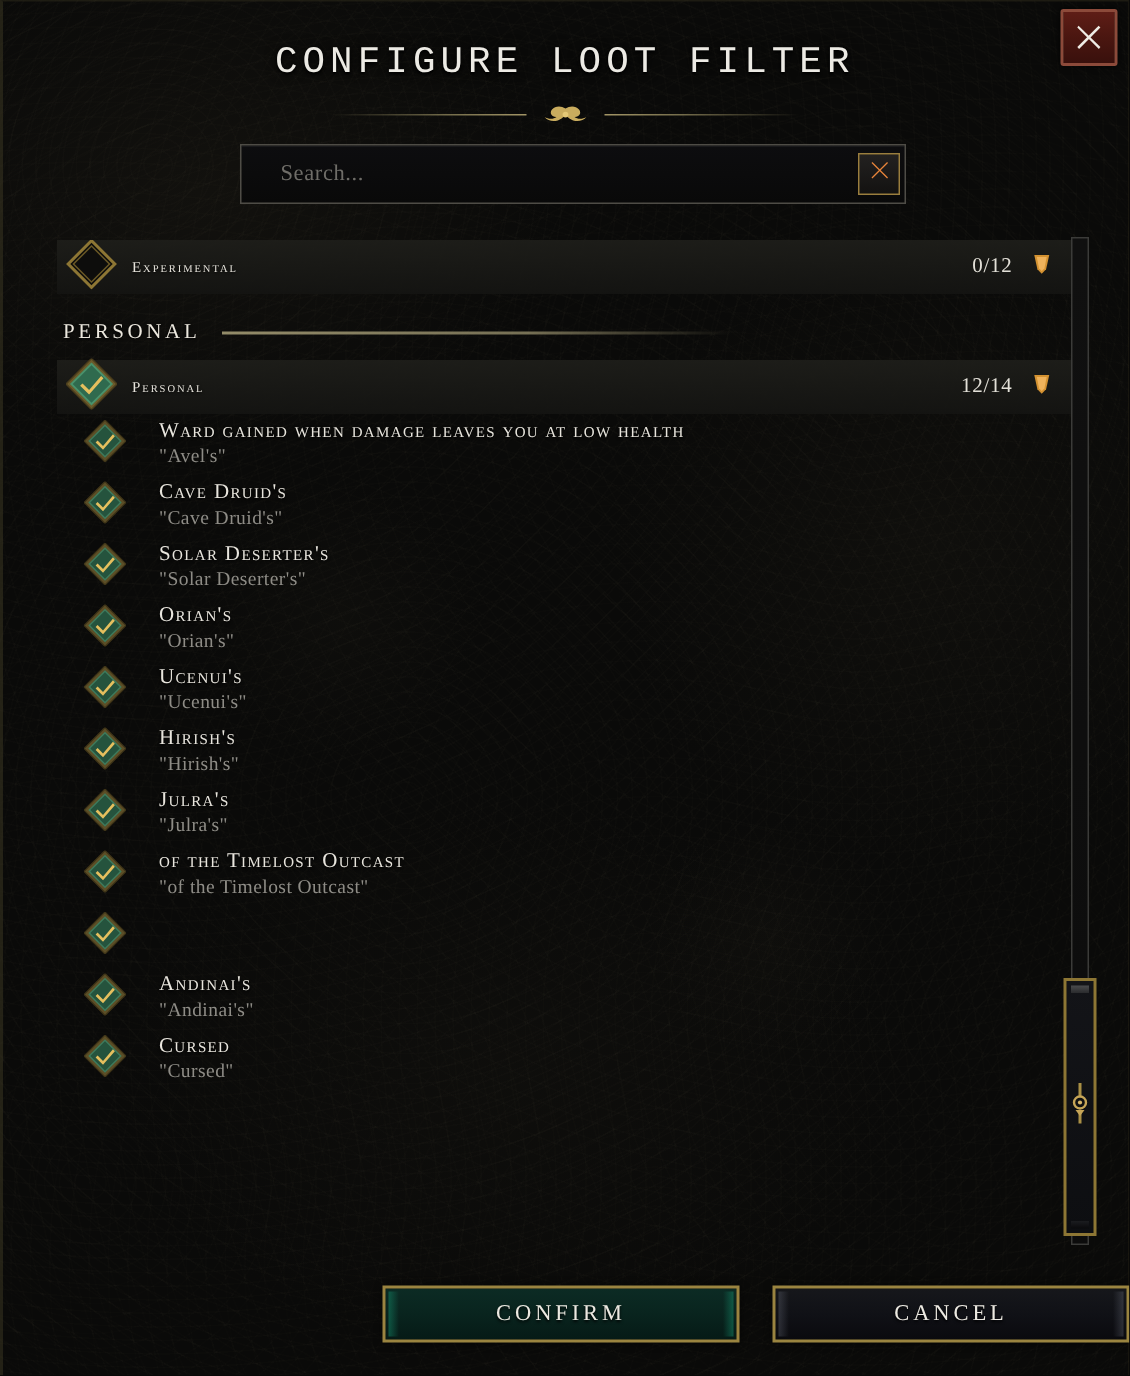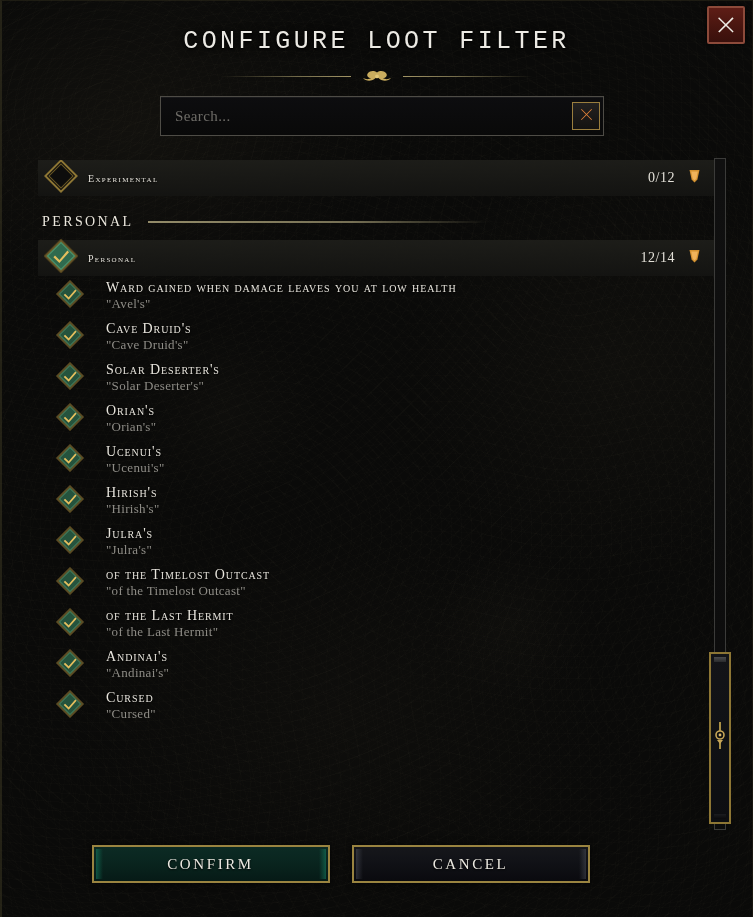--- a/index.html
+++ b/index.html
@@ -96,21 +96,21 @@
 
   
   #search-wrap {
     position: absolute;
     left: 160px; top: 96px;
     width: 444px; height: 40px;
     z-index: 10;
     border: 1px solid #4e4c46;
     background: linear-gradient(180deg, #0d0d0f 0%, #090909 100%);
     display: flex; align-items: center;
-    padding: 0 3px 0 14px;
+    padding: 0 3px 0 26px;
     box-shadow: inset 0 1px 0 rgba(255,255,255,0.05);
   }
   #search-input {
     flex: 1;
     background: transparent;
     border: none;
     outline: none;
     color: #cfcdc6;
     font-family: "Liberation Serif", serif;
     font-size: 15px;
@@ -238,24 +238,24 @@
   #scroll-thumb::after {
     content: "";
     position: absolute; bottom: 3px; left: 3px; right: 3px;
     height: 5px;
     background: linear-gradient(180deg, #1b1c1f, #0a0a0c);
   }
 
   
   #footer {
     position: absolute;
-    left: 0; bottom: 34px;
-    width: 681px;
+    left: 0; bottom: 22px;
+    width: 753px;
     display: flex;
-    justify-content: center;
+    justify-content: flex-end;
     gap: 22px;
     z-index: 12;
   }
   .btn {
     width: 238px; height: 38px;
     border: 2px solid #9a8440;
     display: flex; align-items: center; justify-content: center;
     cursor: pointer;
     position: relative;
     box-shadow: 0 0 6px rgba(0,0,0,0.7);
@@ -464,24 +464,20 @@
             <div class="item-title">of the Timelost Outcast</div>
             <div class="item-sub">"of the Timelost Outcast"</div>
           </span>
         </div>
         <div class="item-row">
           <span><svg width="28" height="28" viewBox="0 0 34 34">
   <rect x="5" y="5" width="24" height="24" transform="rotate(45 17 17)" fill="#5c4e26" stroke="#3e3418" stroke-width="1"></rect>
   <rect x="8" y="8" width="18" height="18" transform="rotate(45 17 17)" fill="#25533d" stroke="#3d7a5c" stroke-width="1.2"></rect>
   <path d="M11 16.6 L15.4 21 L23.4 11.6 L25 13.2 L15.4 24 L9.4 18.2 Z" fill="#e5bf5e"></path>
 </svg></span>
-          <span class="item-text">
-            <div class="item-title">of the Last Hermit</div>
-            <div class="item-sub">"of the Last Hermit"</div>
-          </span>
         </div>
         <div class="item-row">
           <span><svg width="28" height="28" viewBox="0 0 34 34">
   <rect x="5" y="5" width="24" height="24" transform="rotate(45 17 17)" fill="#5c4e26" stroke="#3e3418" stroke-width="1"></rect>
   <rect x="8" y="8" width="18" height="18" transform="rotate(45 17 17)" fill="#25533d" stroke="#3d7a5c" stroke-width="1.2"></rect>
   <path d="M11 16.6 L15.4 21 L23.4 11.6 L25 13.2 L15.4 24 L9.4 18.2 Z" fill="#e5bf5e"></path>
 </svg></span>
           <span class="item-text">
             <div class="item-title">Andinai's</div>
             <div class="item-sub">"Andinai's"</div>

